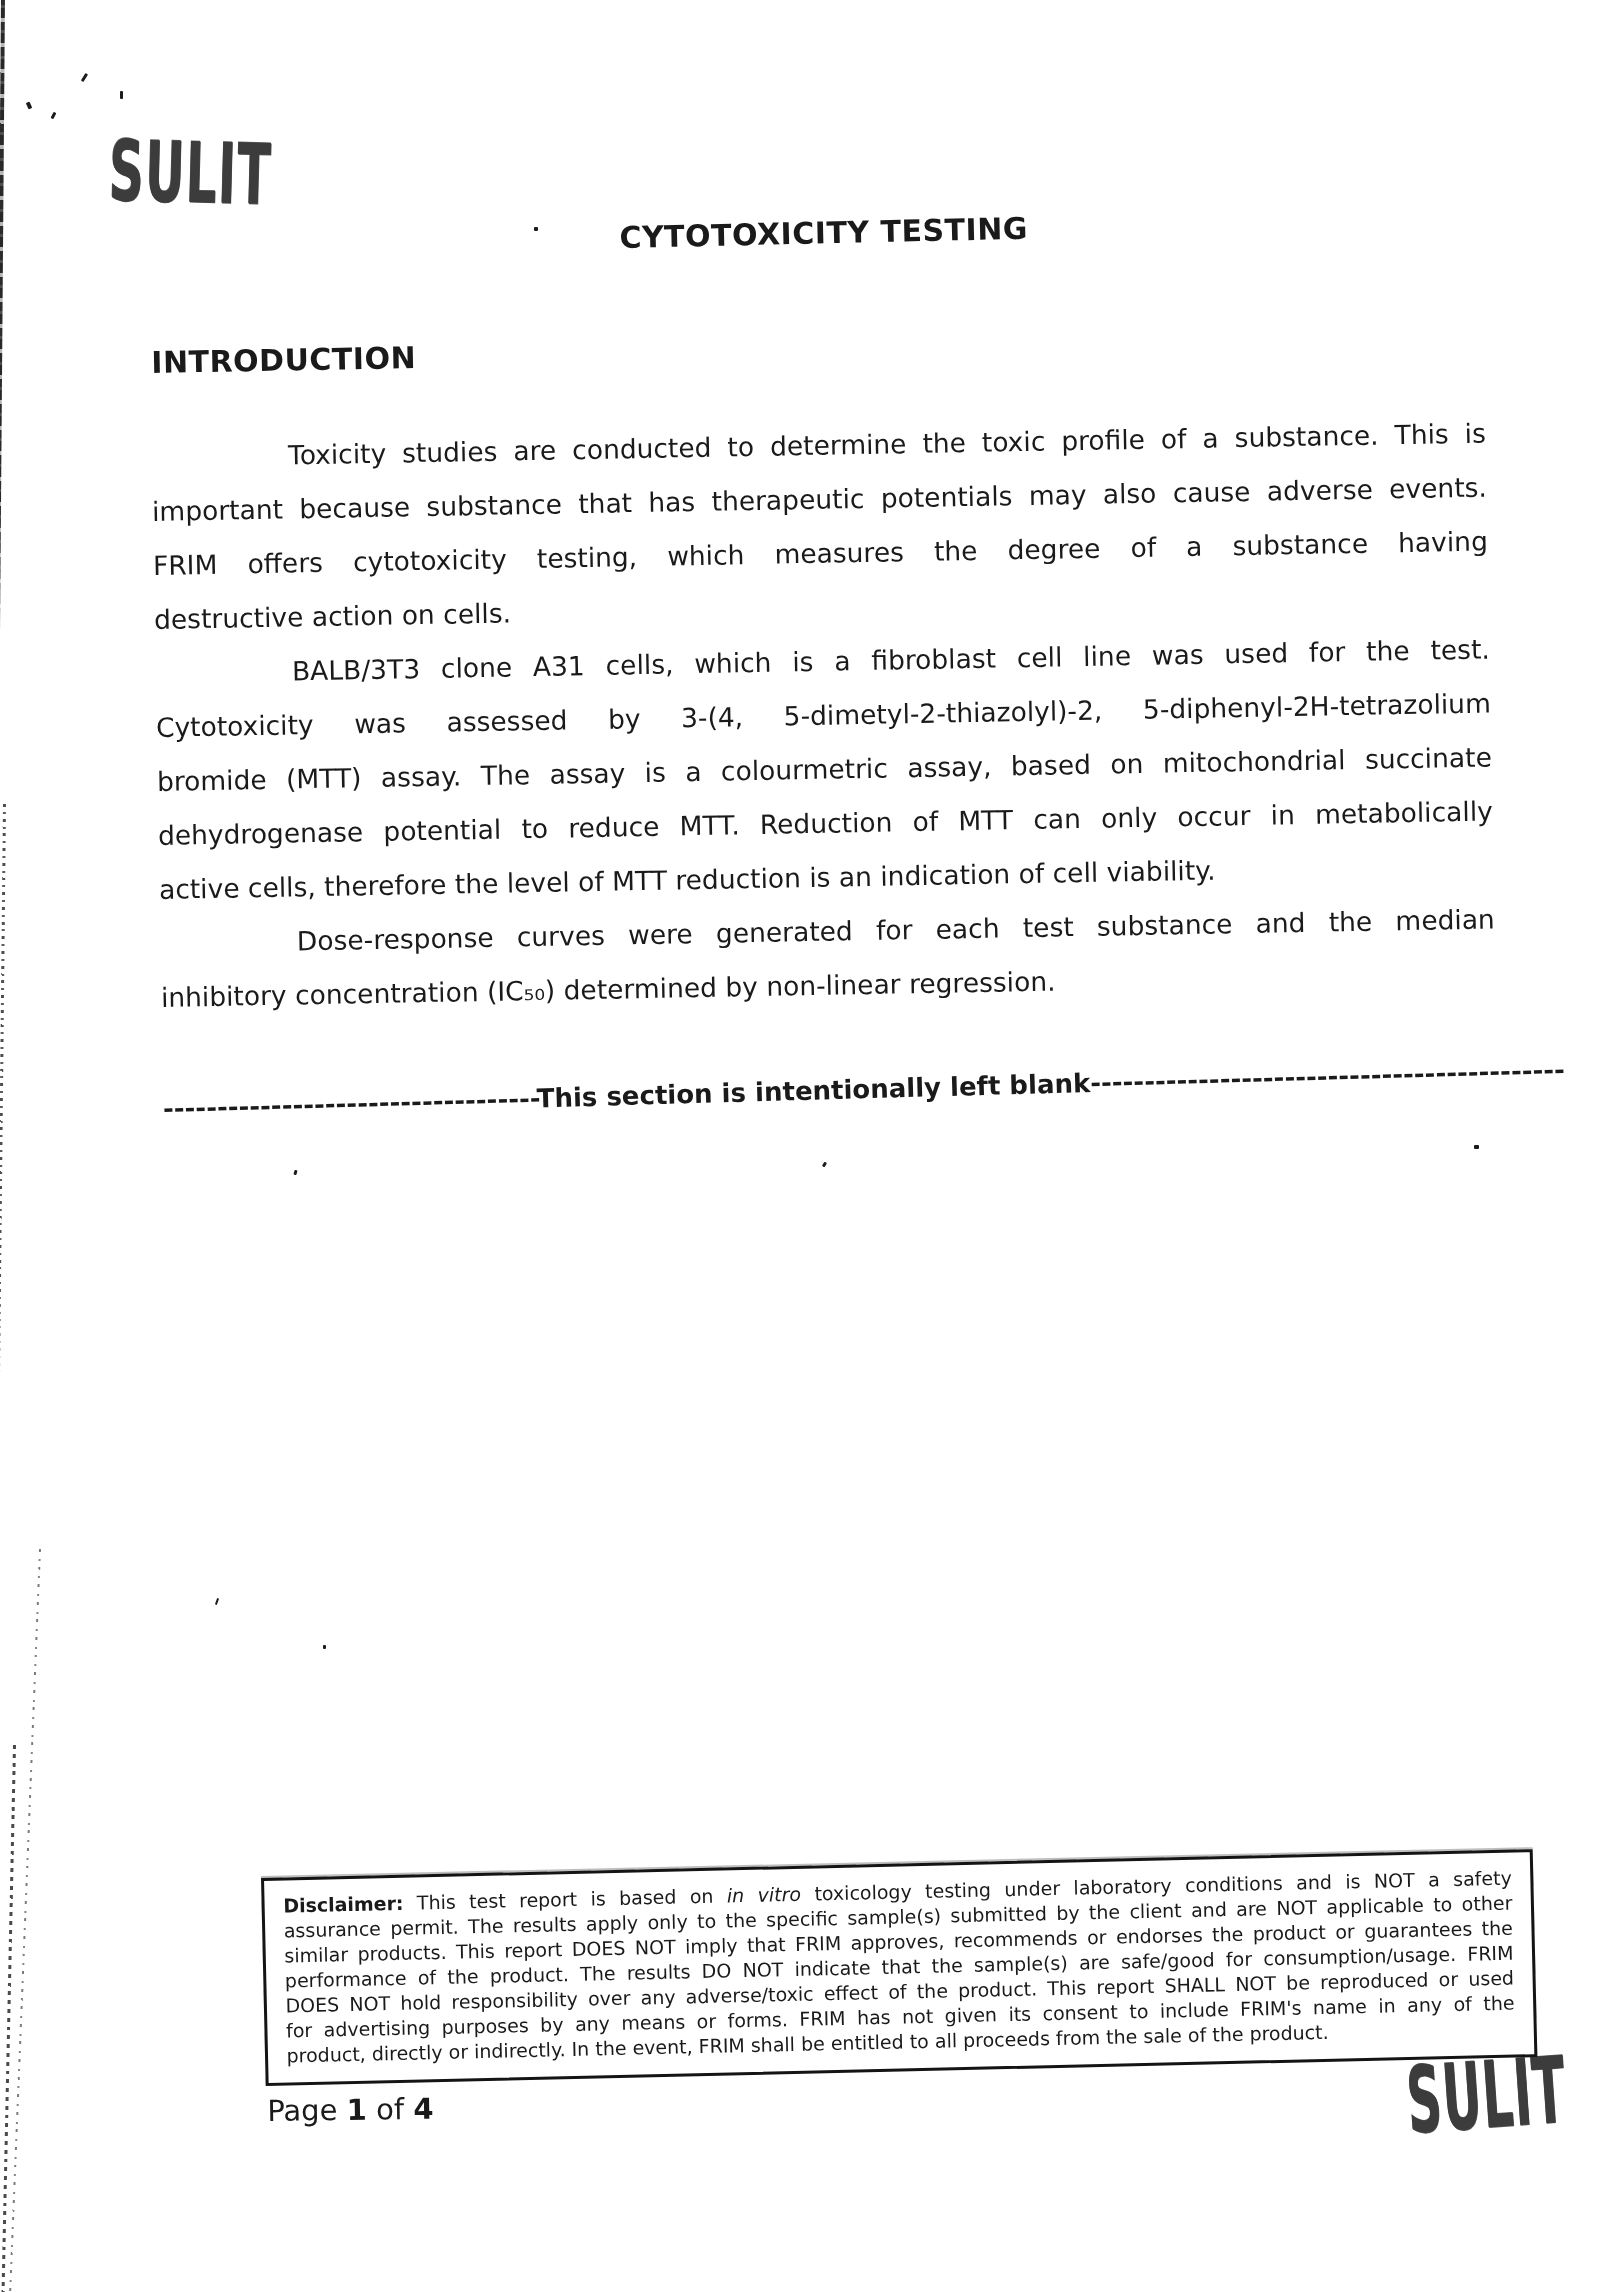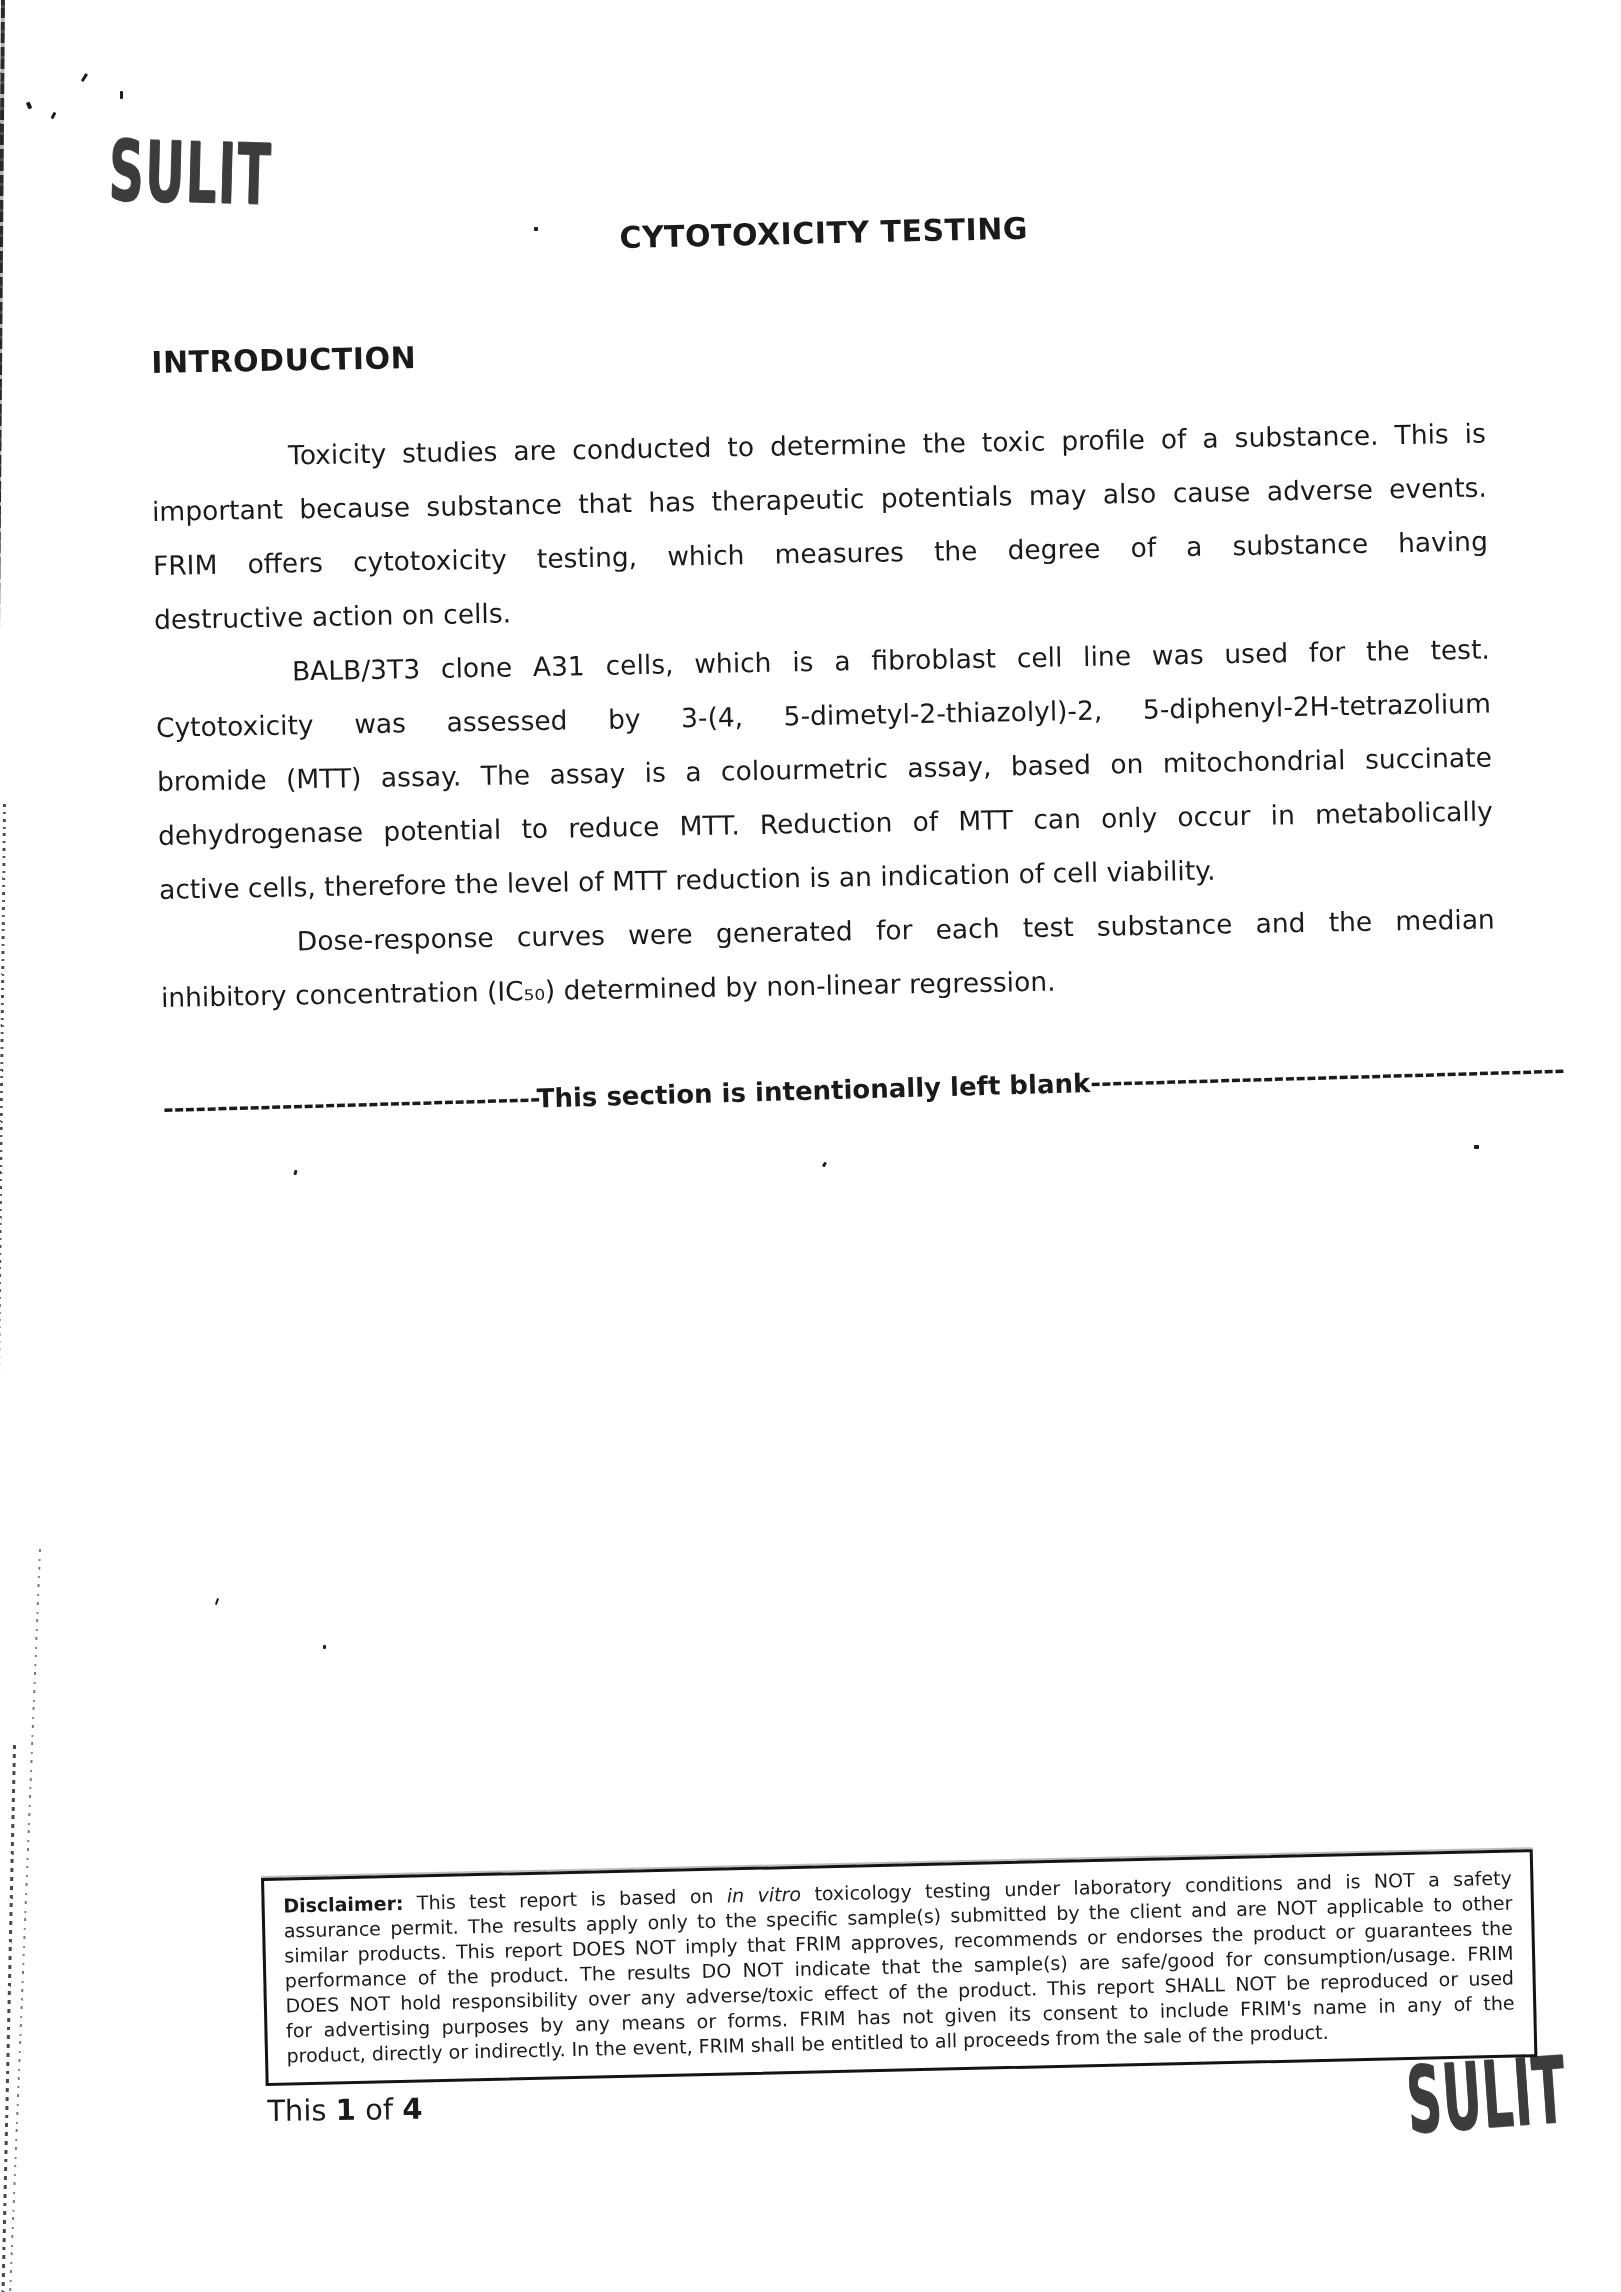--- a/index.html
+++ b/index.html
@@ -162,16 +162,16 @@
         <div class="dline"><span class="seg-b">Disclaimer:</span><span> This test report is based on </span><span class="seg-i">in vitro</span><span> toxicology testing under laboratory conditions and is NOT a safety</span></div>
         <div class="dline"><span>assurance permit. The results apply only to the specific sample(s) submitted by the client and are NOT applicable to other</span></div>
         <div class="dline"><span>similar products. This report DOES NOT imply that FRIM approves, recommends or endorses the product or guarantees the</span></div>
         <div class="dline"><span>performance of the product. The results DO NOT indicate that the sample(s) are safe/good for consumption/usage. FRIM</span></div>
         <div class="dline"><span>DOES NOT hold responsibility over any adverse/toxic effect of the product. This report SHALL NOT be reproduced or used</span></div>
         <div class="dline"><span>for advertising purposes by any means or forms. FRIM has not given its consent to include FRIM's name in any of the</span></div>
         <div class="dline"><span>product, directly or indirectly. In the event, FRIM shall be entitled to all proceeds from the sale of the product.</span></div>
       </div>
   </div>
 
-  <div class="page-footer"><span>This</span>&nbsp;<span class="num">1</span>&nbsp;<span>of</span>&nbsp;<span class="num">4</span></div>
+  <div class="page-footer"><span>Page</span>&nbsp;<span class="num">1</span>&nbsp;<span>of</span>&nbsp;<span class="num">4</span></div>
 
 </div>
 
 
 </body></html>

